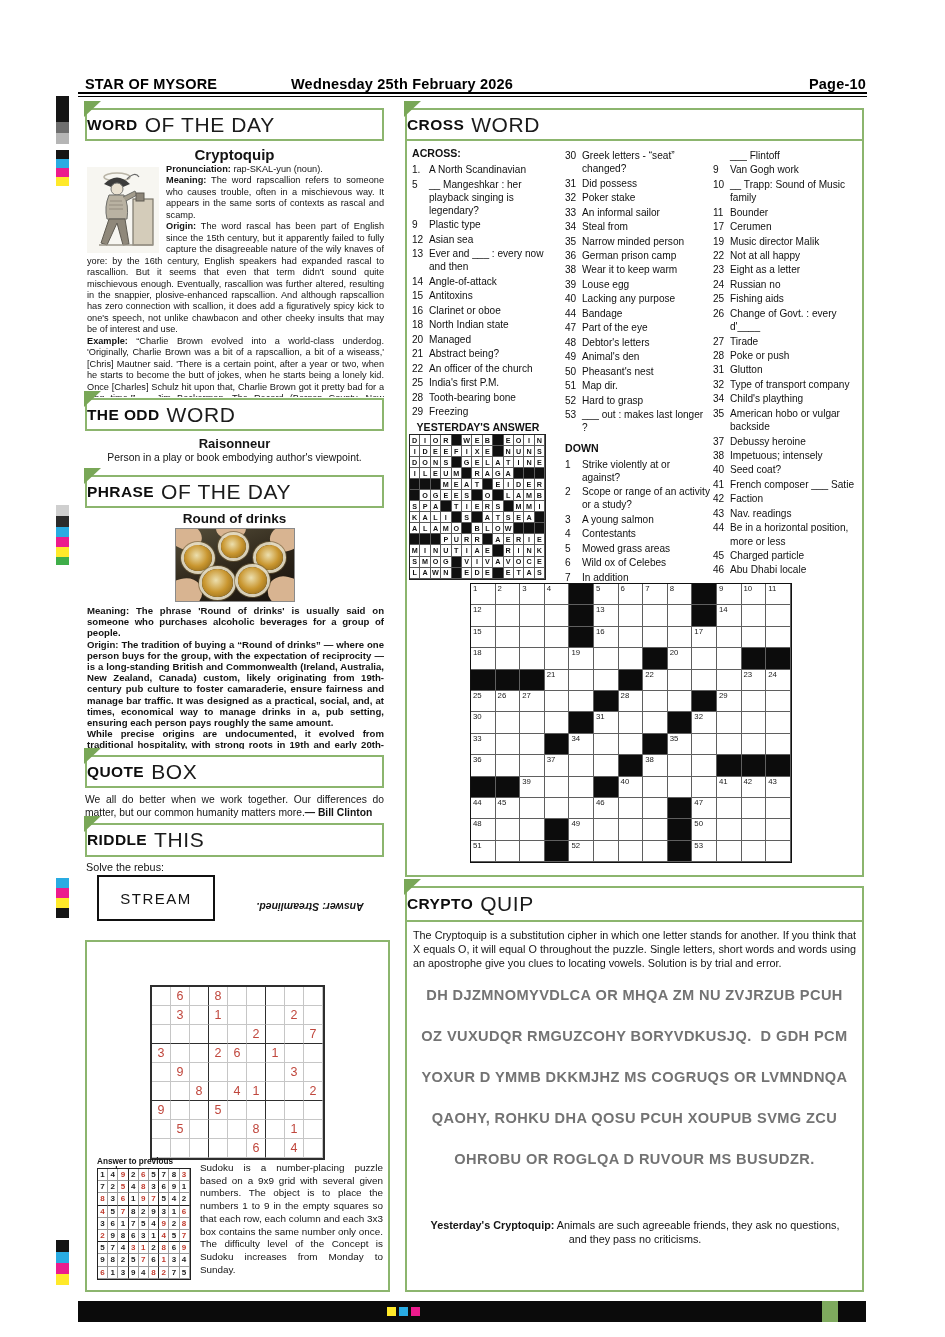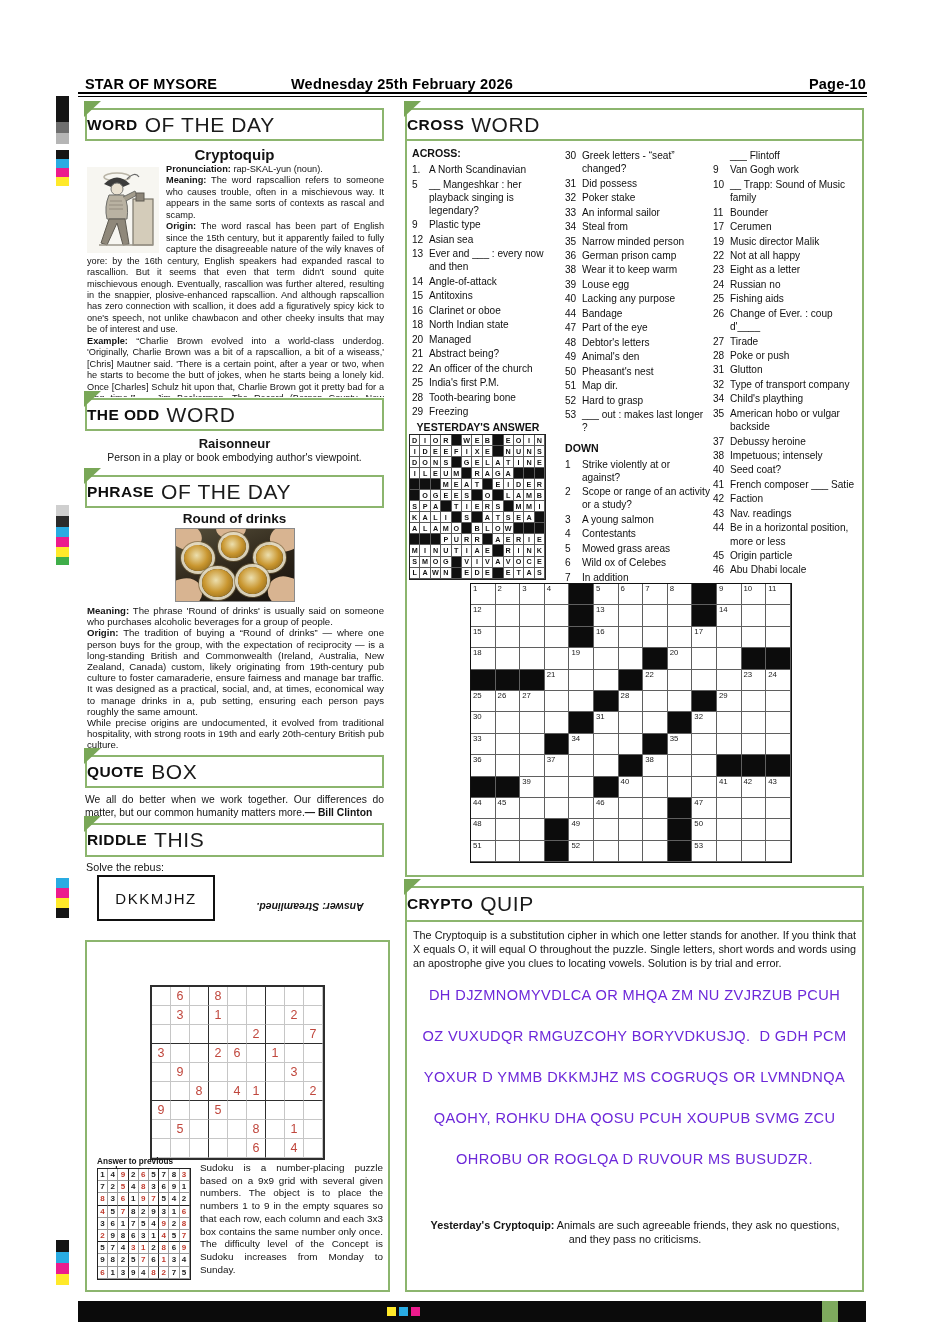--- a/index.html
+++ b/index.html
@@ -42,21 +42,21 @@
   #sudoku-grid .scell{border-right:1px solid #c6c6c6;border-bottom:1px solid #c6c6c6;display:flex;align-items:center;justify-content:center;
          font-size:12.5px;color:#c0473d;}
   #sudoku-grid .brthick{border-right:1.8px solid #2e2e2e;}
   #sudoku-grid .bbthick{border-bottom:1.8px solid #2e2e2e;}
   #sudoku-answer-grid{display:grid;grid-template-columns:repeat(9,10.2px);grid-auto-rows:12.2px;border:1.5px solid #222;width:max-content;background:#fff;}
   #sudoku-answer-grid .scell{border-right:1px solid #9a9a9a;border-bottom:1px solid #9a9a9a;display:flex;align-items:center;justify-content:center;
          font-size:8px;font-weight:700;}
   #sudoku-answer-grid .brthick{border-right:1.5px solid #222;}
   #sudoku-answer-grid .bbthick{border-bottom:1.5px solid #222;}
   
-  .cipher-line{text-align:center;font-weight:400;font-size:14.6px;letter-spacing:.4px;margin-bottom:25px;color:#6d28d9;white-space:pre;}
+  .cipher-line{text-align:center;font-weight:700;font-size:14.6px;letter-spacing:.4px;margin-bottom:25px;color:#737373;white-space:pre;}
   
   .pm{position:absolute;width:13px;}
   .pm div{width:13px;}
   .rot{transform:rotate(180deg);font-weight:700;font-style:italic;font-size:10.5px;}
   .rebusbox{position:absolute;border:2.5px solid #111;display:flex;align-items:center;justify-content:center;
             font-size:15px;letter-spacing:1.5px;font-weight:500;box-sizing:border-box;}
   .drinkpic{position:absolute;left:175px;top:528px;width:120px;height:74px;border:1px solid #8a8a8a;box-sizing:border-box;
             background:linear-gradient(160deg,#57503b,#2c2418 55%,#191410);overflow:hidden;}
   .hand{position:absolute;background:#d8b491;border-radius:45%;}
   .glass{position:absolute;border-radius:50%;background:radial-gradient(circle at 45% 40%,#ecdfae 0%,#c9962f 50%,#7d5a17 100%);
@@ -156,21 +156,21 @@
     <div class="hand" style="left:40px;top:-14px;width:30px;height:24px;"></div>
     <div class="hand" style="left:94px;top:-4px;width:32px;height:26px;transform:rotate(-20deg);"></div>
     <div class="hand" style="left:-12px;top:50px;width:38px;height:30px;transform:rotate(-15deg);"></div>
     <div class="hand" style="left:92px;top:48px;width:36px;height:30px;transform:rotate(15deg);"></div>
     <div class="glass" style="left:8px;top:16px;width:28px;height:26px;"></div>
     <div class="glass" style="left:45px;top:6px;width:25px;height:23px;"></div>
     <div class="glass" style="left:80px;top:16px;width:27px;height:25px;"></div>
     <div class="glass" style="left:26px;top:40px;width:31px;height:28px;"></div>
     <div class="glass" style="left:62px;top:38px;width:29px;height:27px;"></div>
   </div>
-  <div class="abs bodytext" style="left:87px;top:605px;width:297px;font-size:9.6px;line-height:11.2px;max-height:144px;overflow:hidden;">
+  <div class="abs bodytext" style="left:87px;top:605px;width:297px;font-size:9.6px;line-height:11.2px;max-height:144px;overflow:hidden;font-weight:bold;">
     <p><b>Meaning:</b> <span>The phrase 'Round of drinks' is usually said on someone who purchases alcoholic beverages for a group of  people.</span></p>
     <p><b>Origin:</b> <span>The tradition of buying a “Round of drinks” — where one person buys for the group, with the expectation of reciprocity — is a long-standing British and Commonwealth (Ireland, Australia, New Zealand, Canada) custom, likely originating from 19th-century pub culture to foster camaraderie, ensure fairness and manage bar traffic.  It was designed as a practical, social, and, at times, economical way to manage drinks in a, pub setting, ensuring each person pays roughly the same amount.</span></p>
     <p><span>While precise origins are undocumented, it evolved from traditional hospitality, with strong roots in 19th and early 20th-century British pub culture.</span></p>
 
   </div>
 
   <div class="shead" style="left:85px;top:755px;width:299px;height:33px;">
     <span class="tri"></span>
     <span class="hb">QUOTE</span>
     <span class="hl">BOX</span>
@@ -179,21 +179,21 @@
     <span>We all do better when we work together. Our differences do matter, but our common humanity matters more.</span><b>— Bill Clinton</b>
   </div>
 
   <div class="shead" style="left:85px;top:823px;width:299px;height:34px;">
     <span class="tri"></span>
     <span class="hb">RIDDLE</span>
     <span class="hl">THIS</span>
   </div>
   <div class="abs" style="left:86px;top:861px;font-size:10.8px;">Solve the rebus:</div>
   <div class="rebusbox" style="left:97px;top:875px;width:118px;height:46px;">
-    <span>DKKMJHZ</span>
+    <span>STREAM</span>
   </div>
   <div class="abs rot centered" style="left:235px;top:901px;width:150px;">Answer: Streamlined.</div>
 
   <div class="gbox" style="left:85px;top:940px;width:305px;height:352px;"></div>
   <div id="sudoku-grid" class="abs" style="left:150px;top:985px;">
       <div class="scell"></div>
       <div class="scell">6</div>
       <div class="scell brthick"></div>
       <div class="scell">8</div>
       <div class="scell"></div>
@@ -580,21 +580,21 @@
         <div class="clue">
           <span class="cn">24</span>
           <span class="ct">Russian no</span>
         </div>
         <div class="clue">
           <span class="cn">25</span>
           <span class="ct">Fishing aids</span>
         </div>
         <div class="clue">
           <span class="cn">26</span>
-          <span class="ct">Change of Ever. : coup d'____</span>
+          <span class="ct">Change of Govt. : every d'____</span>
         </div>
         <div class="clue">
           <span class="cn">27</span>
           <span class="ct">Tirade</span>
         </div>
         <div class="clue">
           <span class="cn">28</span>
           <span class="ct">Poke or push</span>
         </div>
         <div class="clue">
@@ -636,21 +636,21 @@
         <div class="clue">
           <span class="cn">43</span>
           <span class="ct">Nav. readings</span>
         </div>
         <div class="clue">
           <span class="cn">44</span>
           <span class="ct">Be in a horizontal position, more or less</span>
         </div>
         <div class="clue">
           <span class="cn">45</span>
-          <span class="ct">Origin particle</span>
+          <span class="ct">Charged particle</span>
         </div>
         <div class="clue">
           <span class="cn">46</span>
           <span class="ct">Abu Dhabi locale</span>
         </div>
       </div>
   </div>
 
   <div class="abs centered" style="left:408px;top:421px;width:140px;font-size:10.6px;font-weight:700;">YESTERDAY'S ANSWER</div>
   <div id="ygrid" class="abs" style="left:409px;top:434px;">

